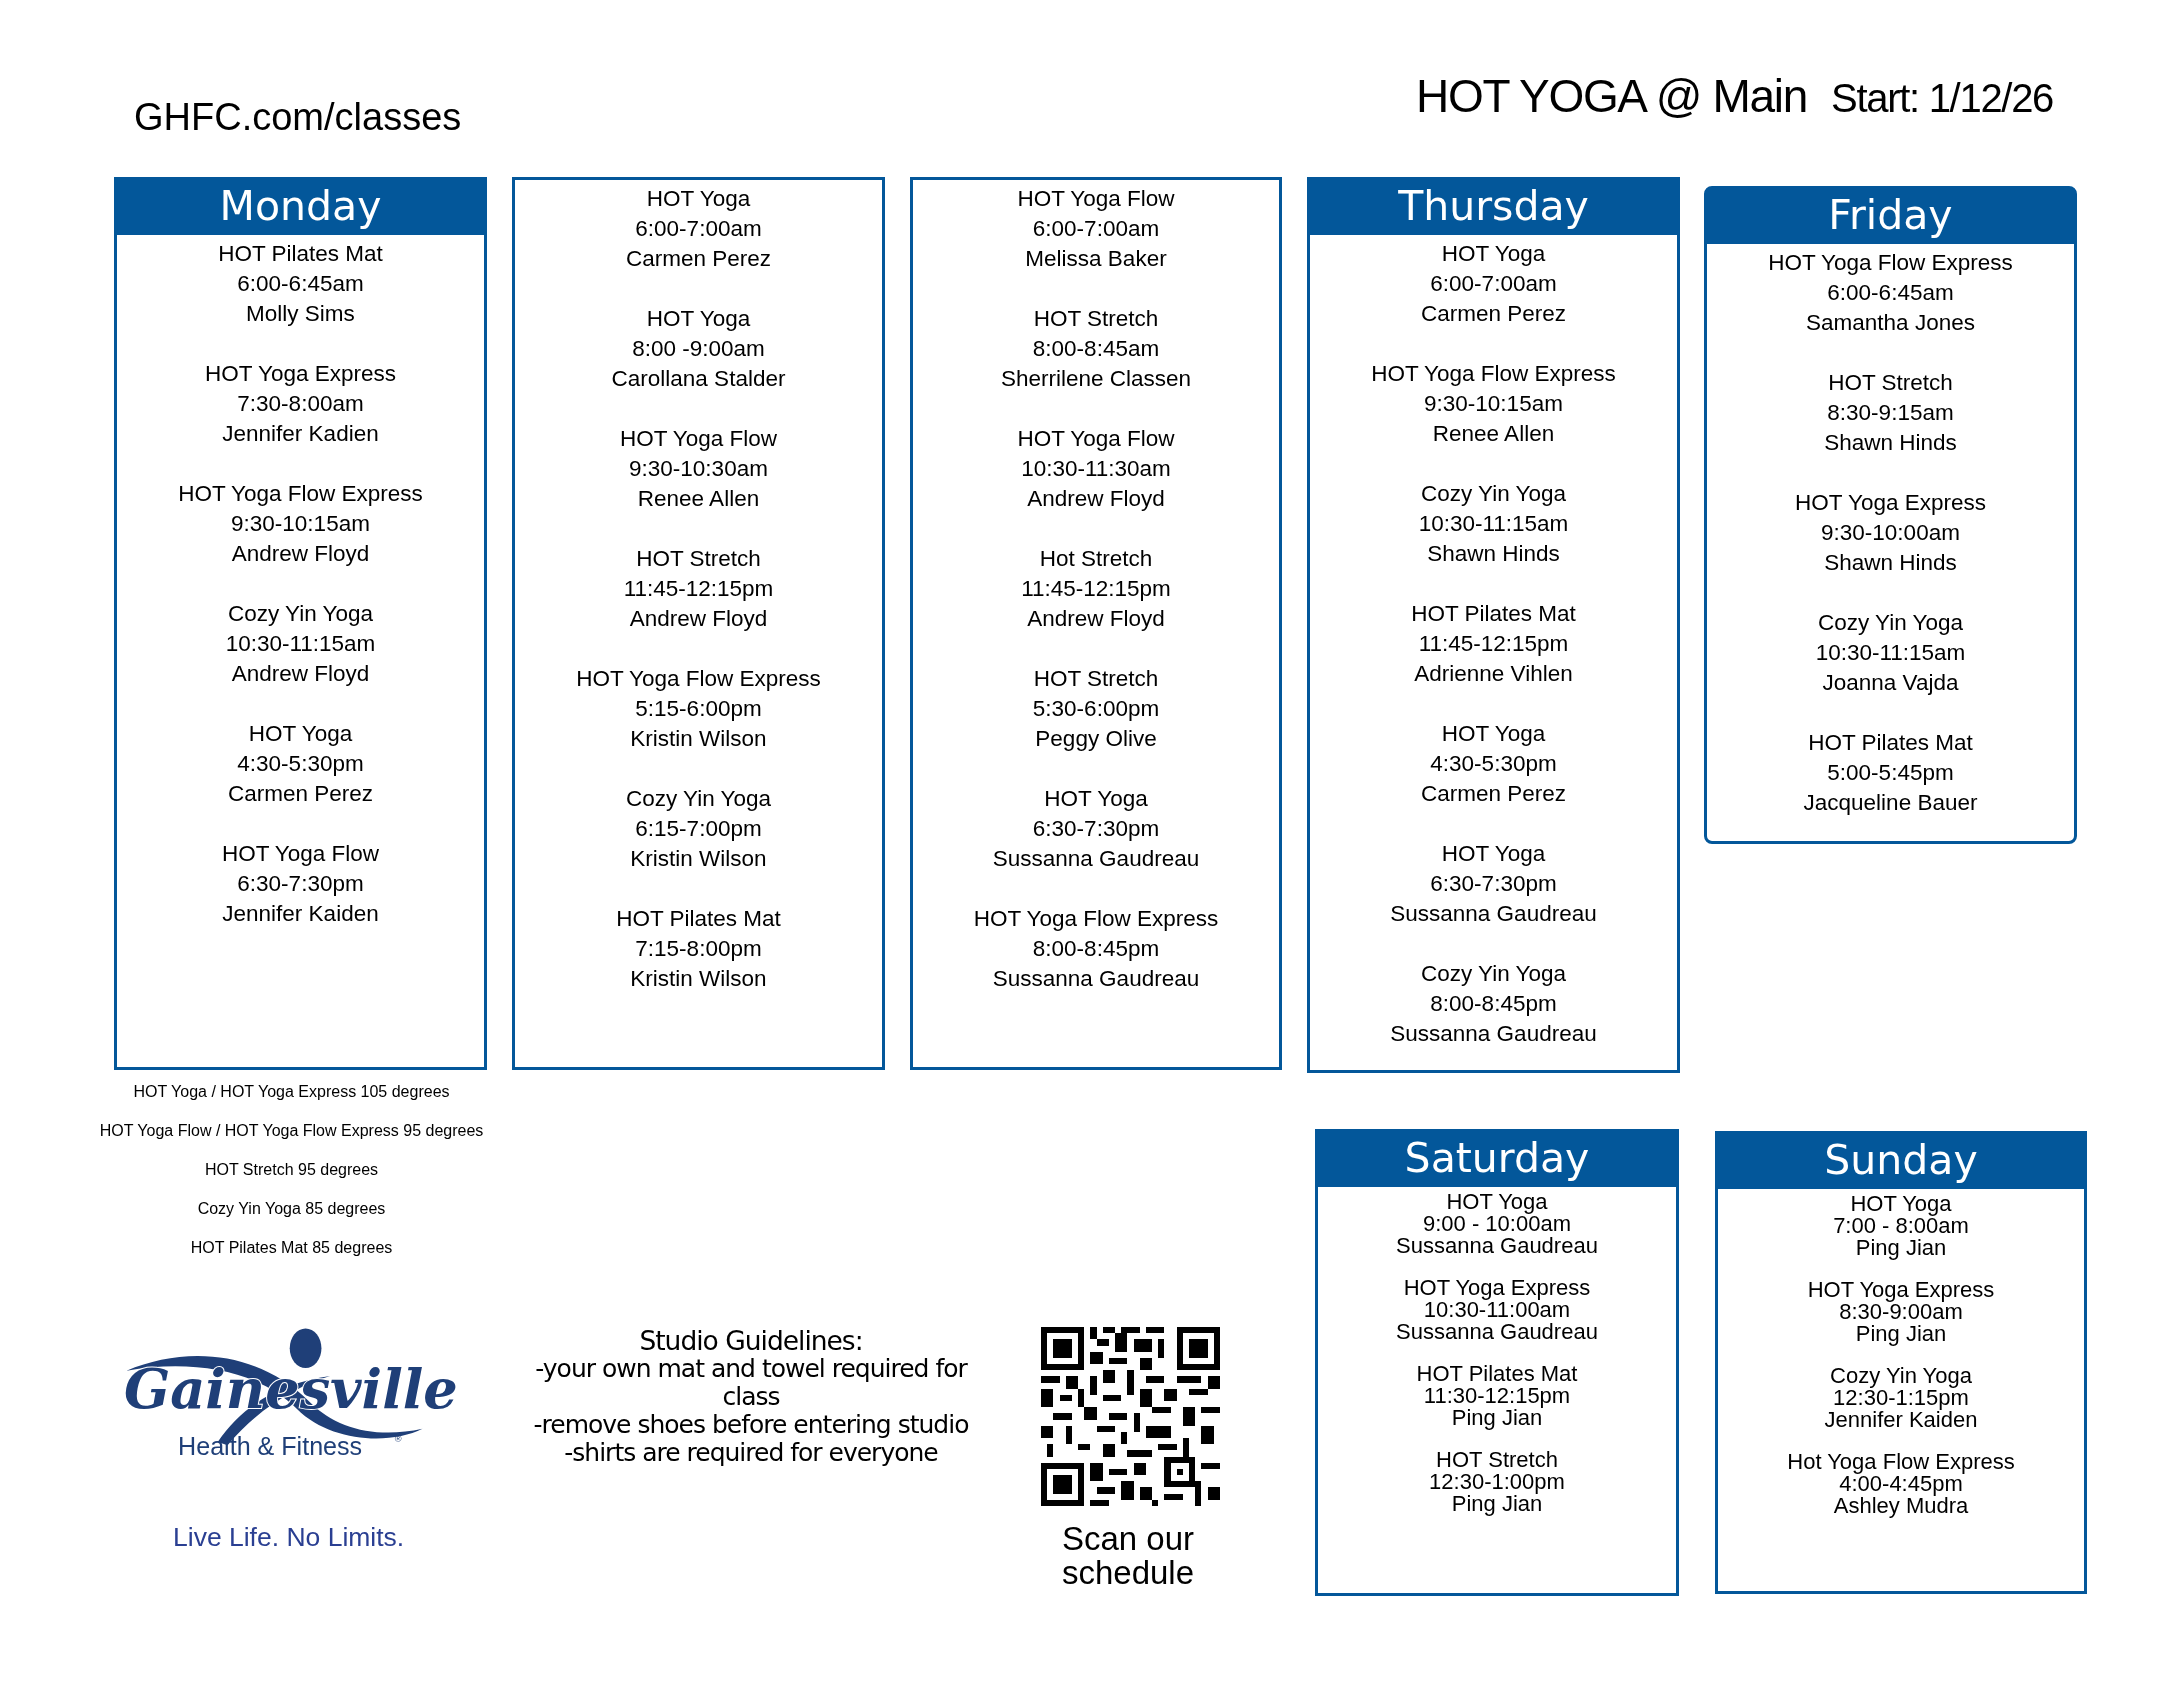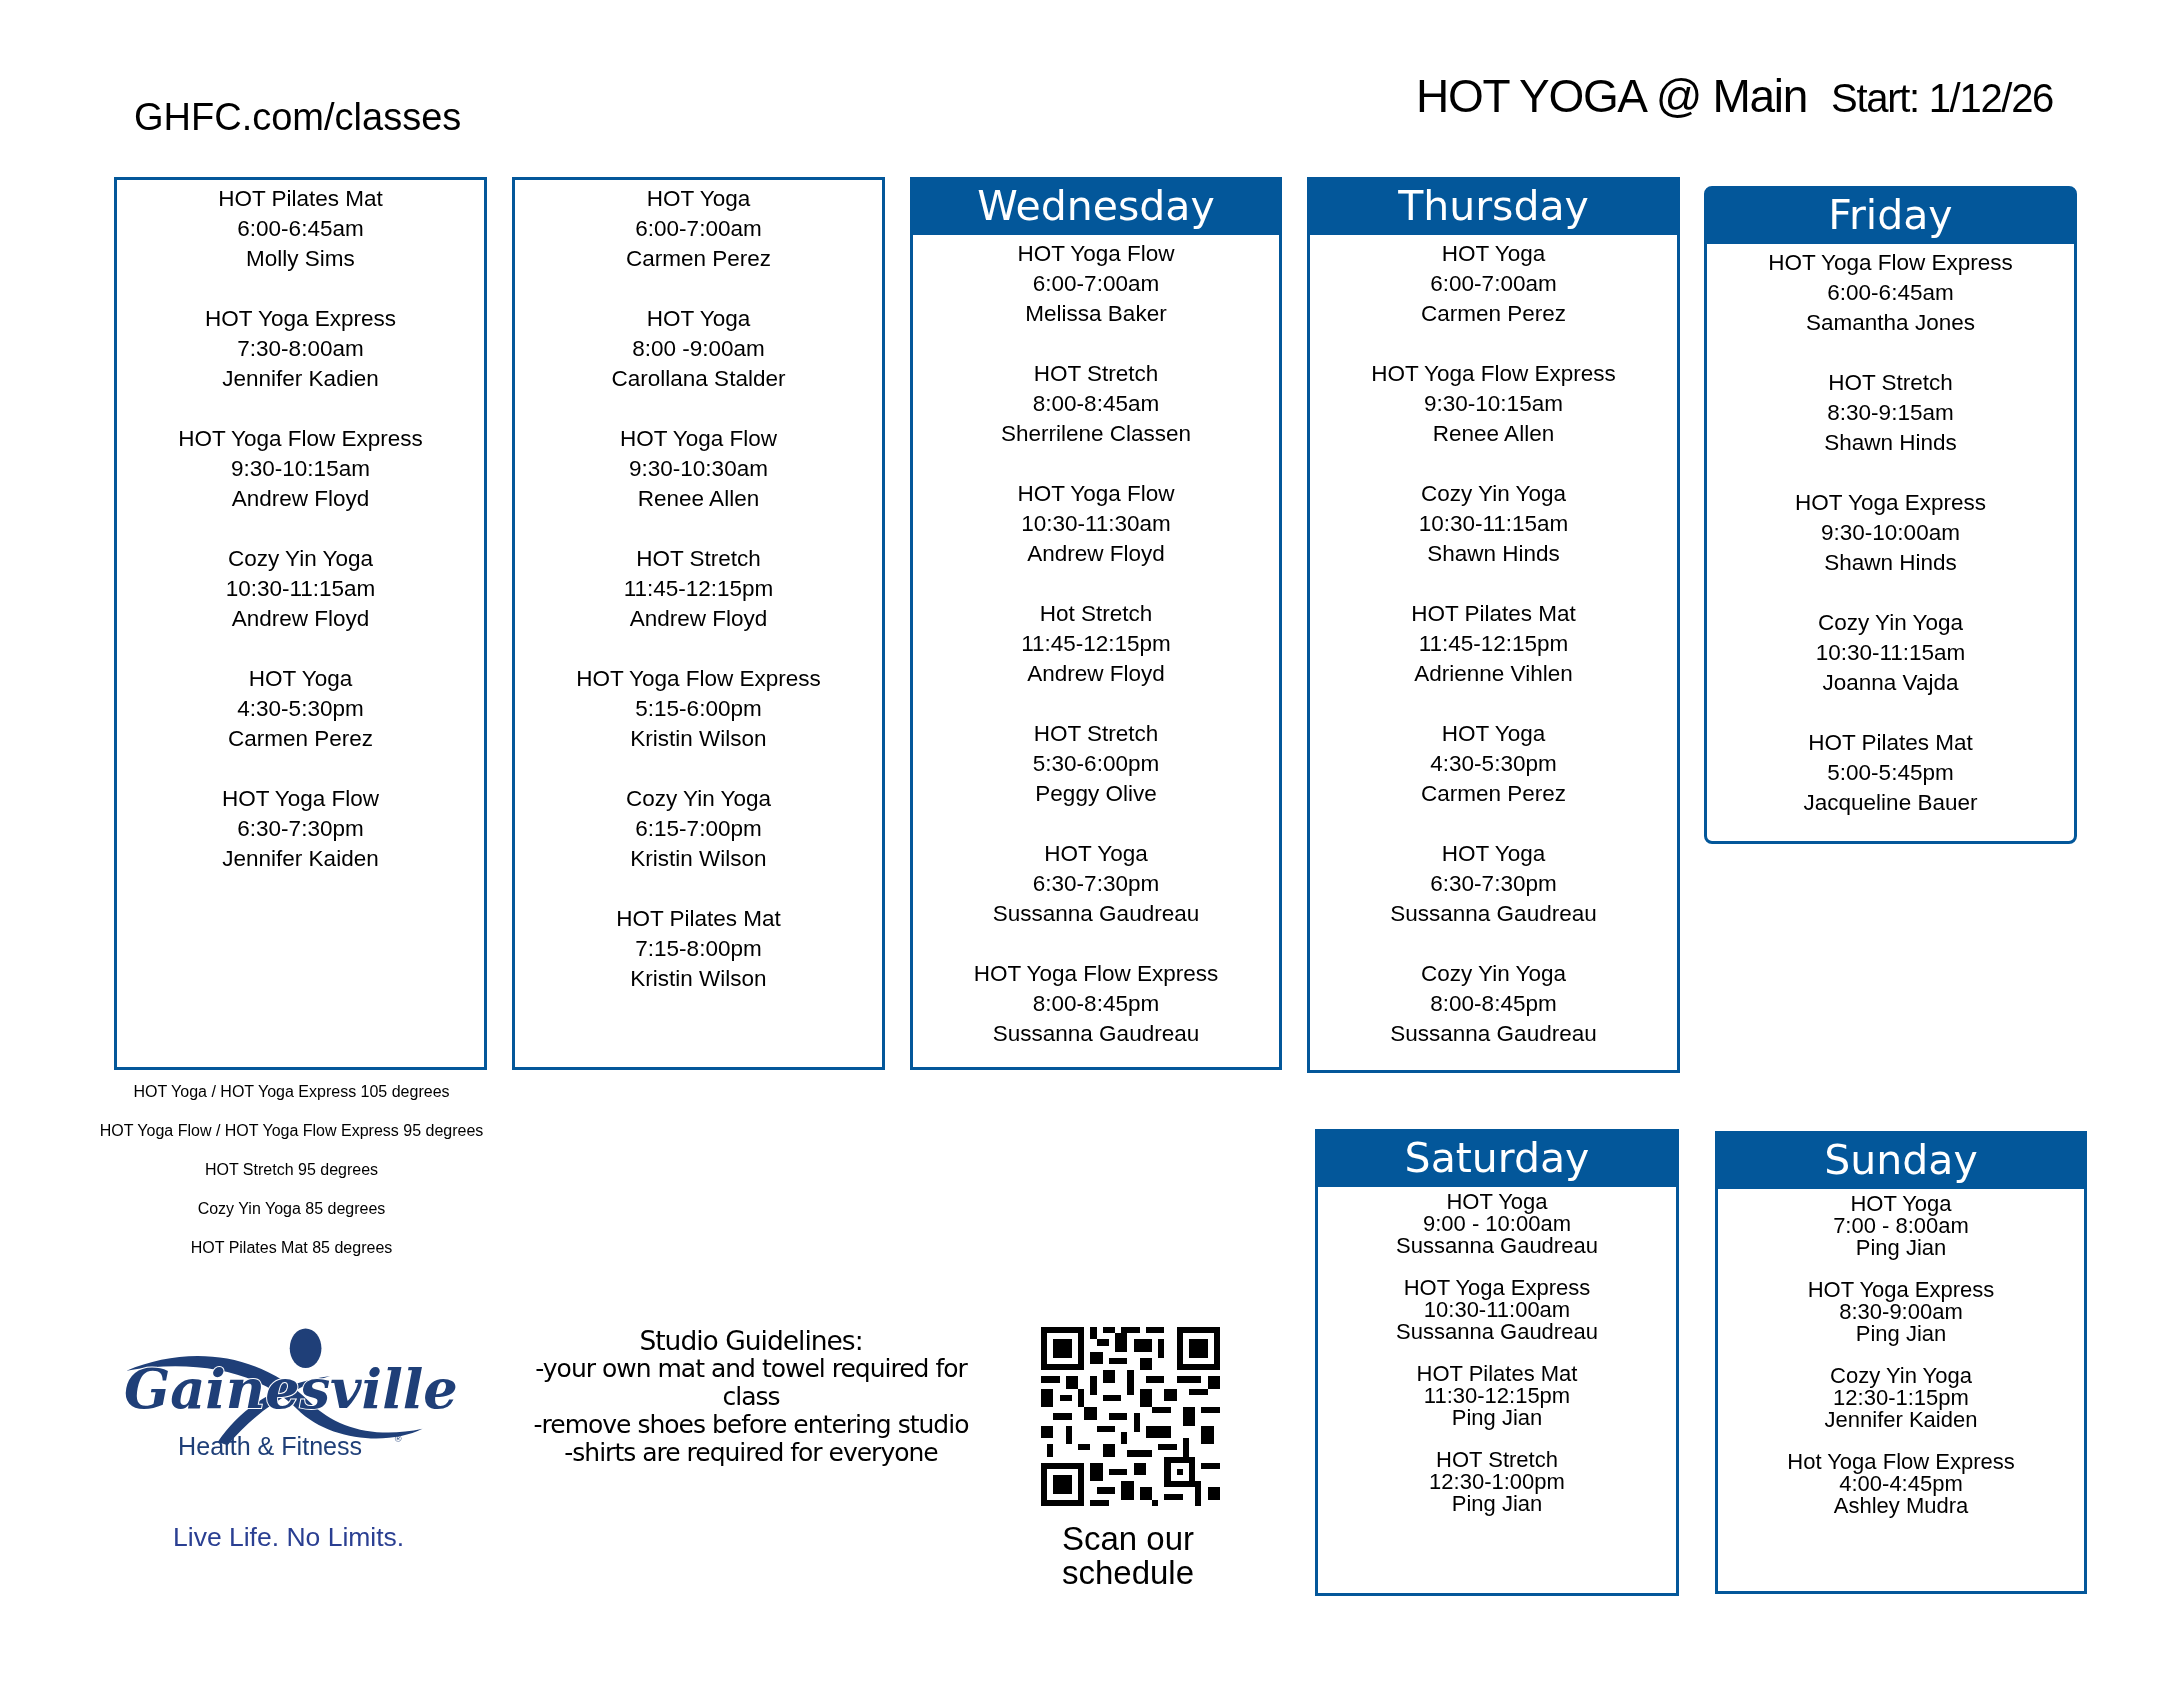--- a/index.html
+++ b/index.html
@@ -39,20 +39,21 @@
   </style>
 </head>
 <body>
 
 <div class="abs site-url">GHFC.com/classes</div>
 <div class="abs title">
   <span>HOT YOGA @ Main</span><span class="start">Start: 1/12/26</span>
 </div>
 
 <div class="day-card" style="left:114px; top:177px; width:373px; height:893px;">
+  <div class="day-header">Monday</div>
   <div class="day-body">
       <div class="class-block">
         <div>HOT Pilates Mat</div>
         <div>6:00-6:45am</div>
         <div>Molly Sims</div>
       </div>
       <div class="class-block">
         <div>HOT Yoga Express</div>
         <div>7:30-8:00am</div>
         <div>Jennifer Kadien</div>
@@ -112,21 +113,20 @@
         <div>Kristin Wilson</div>
       </div>
       <div class="class-block">
         <div>HOT Pilates Mat</div>
         <div>7:15-8:00pm</div>
         <div>Kristin Wilson</div>
       </div>
     </div>
 </div>
 <div class="day-card" style="left:910px; top:177px; width:372px; height:893px;">
-  <div class="day-header">Wednesday</div>
   <div class="day-body">
       <div class="class-block">
         <div>HOT Yoga Flow</div>
         <div>6:00-7:00am</div>
         <div>Melissa Baker</div>
       </div>
       <div class="class-block">
         <div>HOT Stretch</div>
         <div>8:00-8:45am</div>
         <div>Sherrilene Classen</div>

